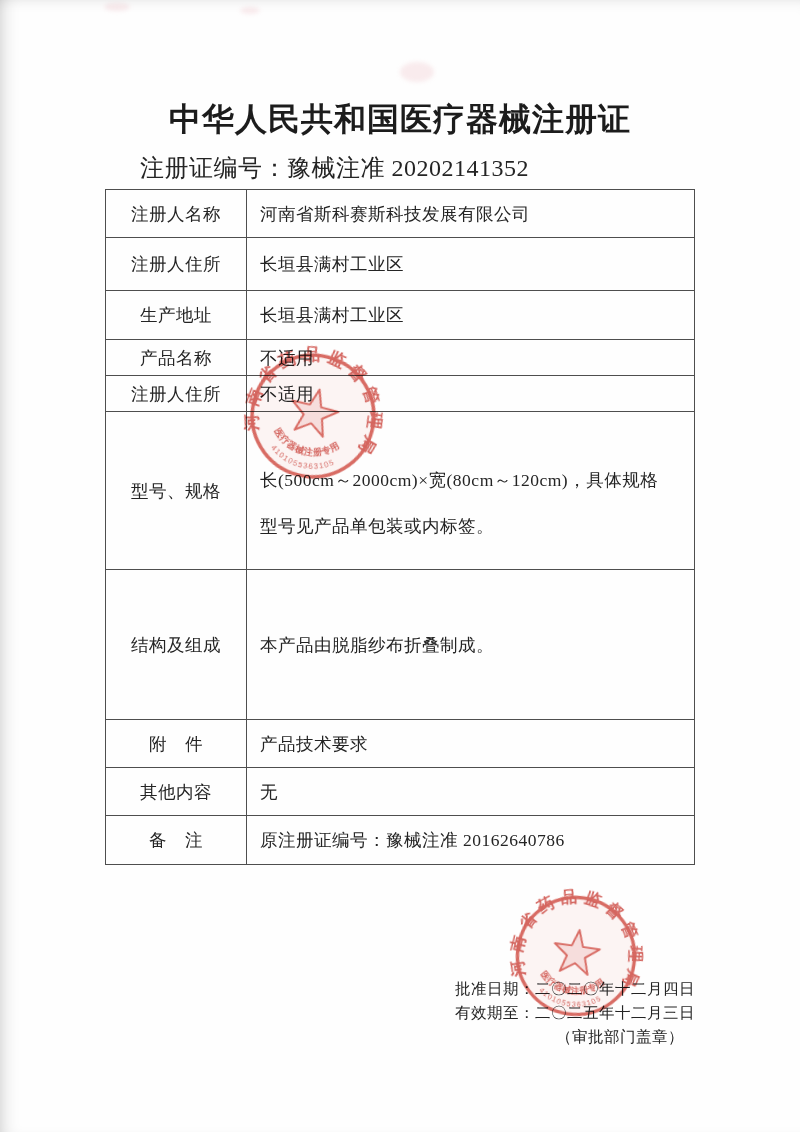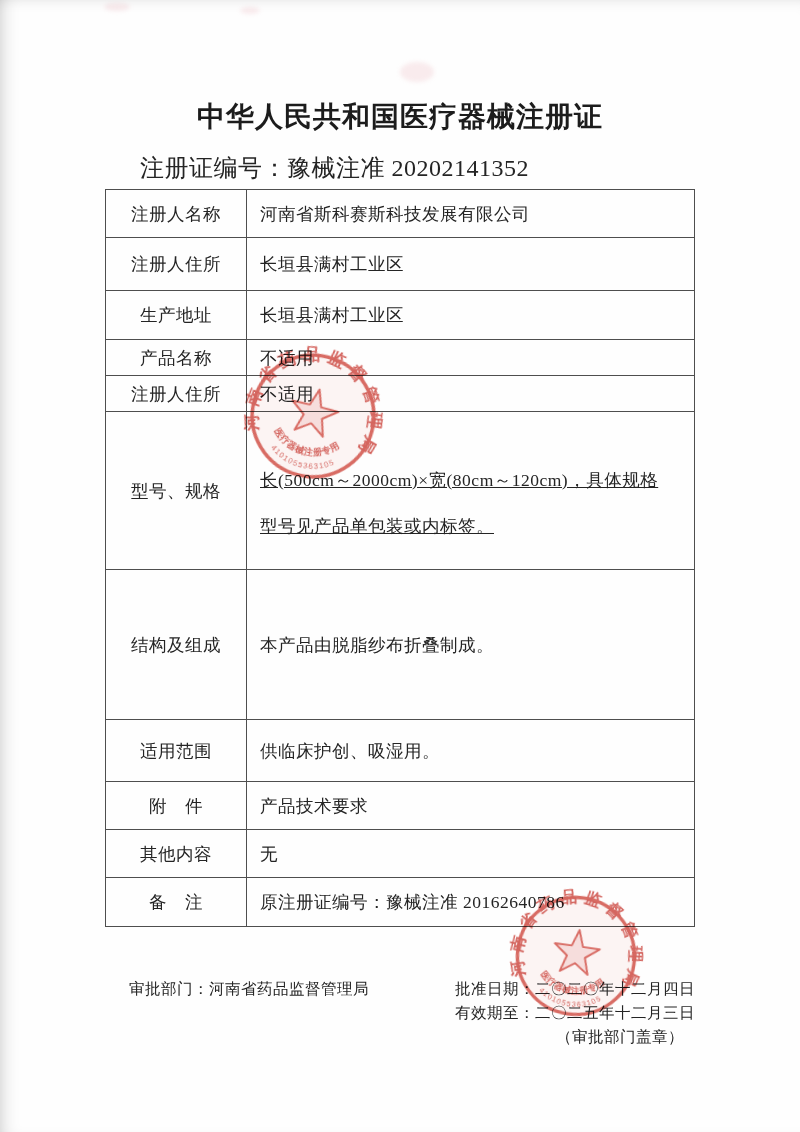--- a/index.html
+++ b/index.html
@@ -8,36 +8,36 @@
     font-family:"Liberation Serif","DejaVu Serif",serif;color:#222;
     overflow:hidden;
   }
   .page{
     position:absolute;inset:0;background:#fefefe;
     box-shadow:inset 14px 0 20px -16px rgba(0,0,0,0.28), inset 0 12px 16px -14px rgba(0,0,0,0.12);
   }
   .title{
     position:absolute;top:98px;left:0;width:100%;margin:0;text-align:center;
     font-family:"Liberation Sans","DejaVu Sans",sans-serif;
-    font-size:28px;font-weight:bold;color:#1c1c1c;letter-spacing:1px;
+    font-size:32px;font-weight:bold;color:#1c1c1c;letter-spacing:1px;
   }
   .regno{
     position:absolute;top:152px;left:140px;font-size:24px;color:#242424;letter-spacing:0.5px;
   }
   table.cert{
     position:absolute;left:105px;top:189px;width:590px;
     border-collapse:collapse;table-layout:fixed;
   }
   table.cert td{
     border:1px solid #4e4e4e;font-size:17.5px;color:#242424;
     vertical-align:middle;letter-spacing:0.5px;
   }
   td.lbl{width:132px;text-align:center;padding:2px 4px;}
   td.val{padding:2px 26px 2px 13px;}
-  td.vtop{vertical-align:top;padding-top:26px;line-height:46px;text-decoration:underline;}
+  td.vtop{vertical-align:top;padding-top:26px;line-height:46px;}
   tr.r0{height:48px} tr.r1{height:53px} tr.r2{height:49px}
   tr.r3{height:36px} tr.r4{height:36px} tr.r5{height:48px}
   tr.r6{height:158px} tr.r7{height:150px} tr.r8{height:62px}
   tr.r9{height:48px} tr.r10{height:48px} tr.r11{height:49px}
   .foot{position:absolute;font-size:15.5px;color:#242424;letter-spacing:0.5px;}
   .f-dept{left:129px;top:979px;}
   .f-date{left:455px;top:979px;}
   .f-valid{left:455px;top:1003px;}
   .f-seal{left:556px;top:1027px;}
   .stamp{position:absolute;mix-blend-mode:multiply;opacity:0.88;filter:blur(0.45px);}
@@ -86,40 +86,35 @@
         <td class="val">不适用</td>
       </tr>
       <tr class="r6">
         <td class="lbl">型号、规格</td>
         <td class="val vtop">长(500cm～2000cm)×宽(80cm～120cm)，具体规格型号见产品单包装或内标签。</td>
       </tr>
       <tr class="r7">
         <td class="lbl">结构及组成</td>
         <td class="val">本产品由脱脂纱布折叠制成。</td>
       </tr>
-      <tr class="r8">
-        <td class="lbl">适用范围</td>
-        <td class="val">供临床护创、吸湿用。</td>
-      </tr>
       <tr class="r9">
         <td class="lbl">附　件</td>
         <td class="val">产品技术要求</td>
       </tr>
       <tr class="r10">
         <td class="lbl">其他内容</td>
         <td class="val">无</td>
       </tr>
       <tr class="r11">
         <td class="lbl">备　注</td>
         <td class="val">原注册证编号：豫械注准 20162640786</td>
       </tr>
     </tbody>
   </table>
 
-  <div class="foot f-dept">审批部门：河南省药品监督管理局</div>
   <div class="foot f-date">批准日期：二〇二〇年十二月四日</div>
   <div class="foot f-valid">有效期至：二〇二五年十二月三日</div>
   <div class="foot f-seal">（审批部门盖章）</div>
 
   <svg class="stamp stamp1" viewBox="0 0 200 200">
     <circle class="seal-wash" cx="100" cy="100" r="74"></circle>
     <circle class="seal-ring" cx="100" cy="100" r="76"></circle>
     <path id="s1top" d="M 42.7,140.2 A 70,70 0 1 1 157.3,140.2" fill="none"></path>
     <path id="s1in" d="M 58,130 A 56,56 0 0 0 142,130" fill="none"></path>
     <path id="s1bot" d="M 57.6,150.6 A 66,66 0 0 0 142.4,150.6" fill="none"></path>

